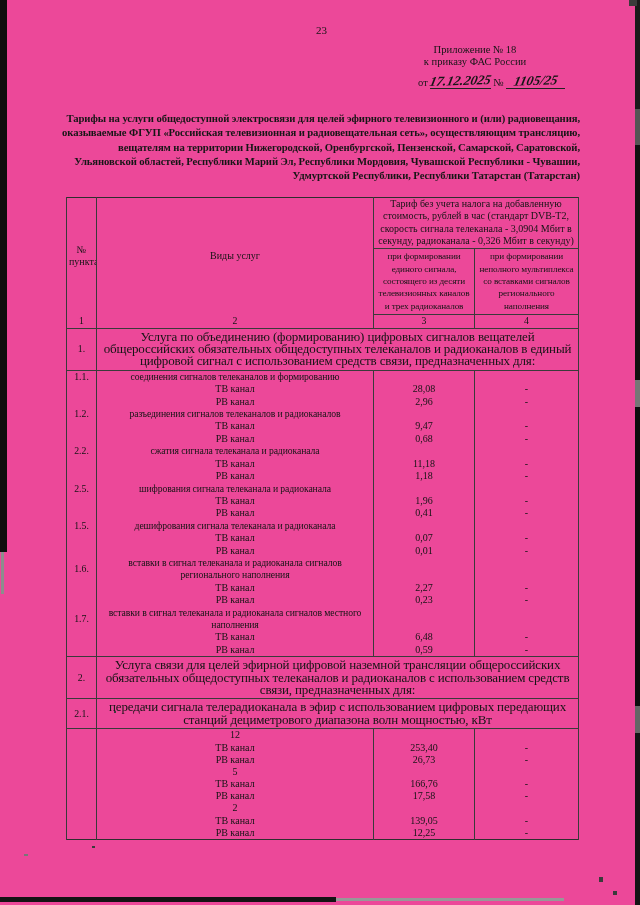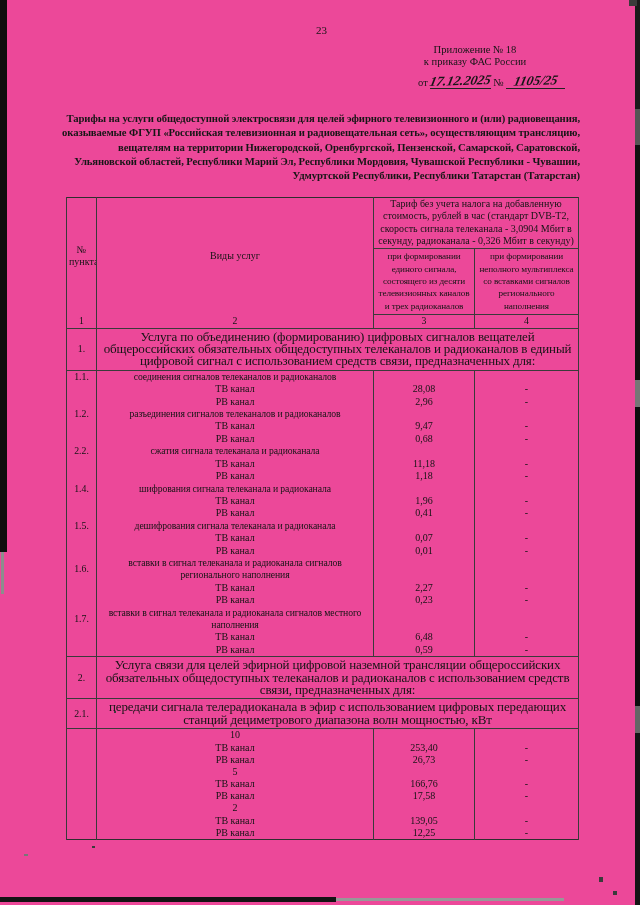--- a/index.html
+++ b/index.html
@@ -103,21 +103,21 @@
         <td>2</td>
         <td>3</td>
         <td>4</td>
       </tr>
     <tr class="sec bt bb">
           <td class="num">1.</td>
           <td class="sectext" colspan="3">Услуга по объединению (формированию) цифровых сигналов вещателей общероссийских обязательных общедоступных телеканалов и радиоканалов в единый цифровой сигнал с использованием средств связи, предназначенных для:</td>
         </tr>
         <tr class="it">
           <td class="num">1.1.</td>
-          <td class="desc">соединения сигналов телеканалов и радиоканалов</td>
+          <td class="desc">соединения сигналов телеканалов и формированию</td>
           <td></td>
           <td></td>
         </tr>
         <tr class="ln">
           <td class="num"></td>
           <td>ТВ канал</td>
           <td class="val">28,08</td>
           <td class="val">-</td>
         </tr>
         <tr class="ln">
@@ -156,21 +156,21 @@
           <td class="val">11,18</td>
           <td class="val">-</td>
         </tr>
         <tr class="ln">
           <td class="num"></td>
           <td>РВ канал</td>
           <td class="val">1,18</td>
           <td class="val">-</td>
         </tr>
         <tr class="it">
-          <td class="num">1.4.</td>
+          <td class="num">2.5.</td>
           <td class="desc">шифрования сигнала телеканала и радиоканала</td>
           <td></td>
           <td></td>
         </tr>
         <tr class="ln">
           <td class="num"></td>
           <td>ТВ канал</td>
           <td class="val">1,96</td>
           <td class="val">-</td>
         </tr>
@@ -237,21 +237,21 @@
         <tr class="sec bt bb">
           <td class="num">2.</td>
           <td class="sectext" colspan="3">Услуга связи для целей эфирной цифровой наземной трансляции общероссийских обязательных общедоступных телеканалов и радиоканалов с использованием средств связи, предназначенных для:</td>
         </tr>
         <tr class="sec bt bb">
           <td class="num">2.1.</td>
           <td class="sectext" colspan="3">передачи сигнала телерадиоканала в эфир с использованием цифровых передающих станций дециметрового диапазона волн мощностью, кВт</td>
         </tr>
         <tr class="pw">
           <td class="num"></td>
-          <td>10</td>
+          <td>12</td>
           <td></td>
           <td></td>
         </tr>
         <tr class="pwl">
           <td class="num"></td>
           <td>ТВ канал</td>
           <td class="val">253,40</td>
           <td class="val">-</td>
         </tr>
         <tr class="pwl">

